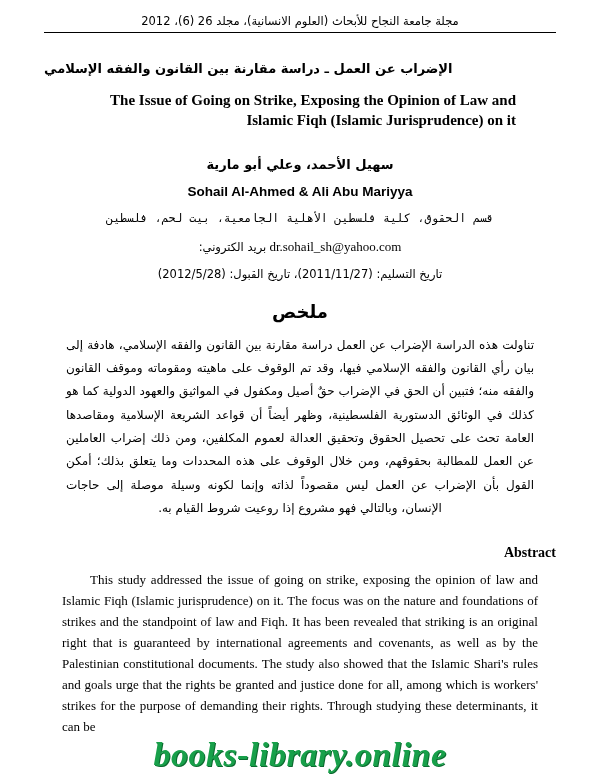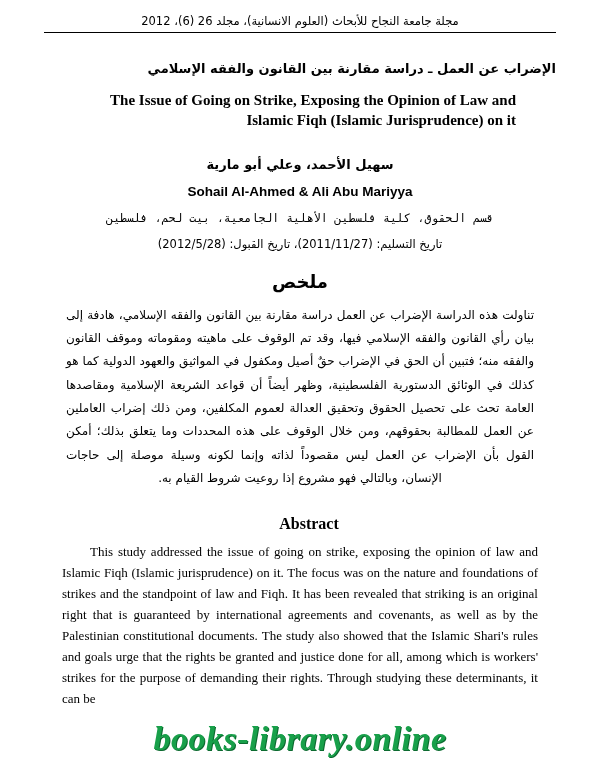--- a/index.html
+++ b/index.html
@@ -31,21 +31,21 @@
     margin-bottom: 4px;
   }
   .rule {
     border: 0;
     border-top: 1px solid #000;
     margin: 4px 0 0 0;
     height: 0;
   }
   .title-ar {
     direction: rtl;
-    text-align: right;
+    text-align: left;
     font-family: "DejaVu Sans", "Liberation Sans", sans-serif;
     font-weight: bold;
     font-size: 13px;
     margin-top: 28px;
   }
   .title-en {
     text-align: right;
     font-family: "Liberation Serif", "DejaVu Serif", serif;
     font-weight: bold;
     font-size: 15px;
@@ -109,41 +109,41 @@
     direction: rtl;
     text-align: justify;
     text-align-last: center;
     font-family: "DejaVu Sans", "Liberation Sans", sans-serif;
     font-size: 12px;
     line-height: 1.95;
     margin-top: 12px;
     padding: 0 22px;
   }
   .section-heading-en {
-    text-align: center;
+    text-align: right;
     font-family: "Liberation Serif", "DejaVu Serif", serif;
     font-weight: bold;
-    font-size: 16px;
+    font-size: 14px;
     margin-top: 24px;
     padding-left: 18px;
   }
   .abstract-en {
     text-align: justify;
     font-family: "Liberation Serif", "DejaVu Serif", serif;
     font-size: 13px;
     line-height: 1.62;
     margin-top: 8px;
     padding: 0 18px;
     text-indent: 28px;
   }
   .watermark {
     position: absolute;
     left: 0;
     right: 0;
-    bottom: 16px;
+    bottom: 0;
     text-align: center;
     font-family: "Liberation Serif", "DejaVu Serif", serif;
     font-weight: bold;
     font-style: italic;
     font-size: 34px;
     color: #18a04a;
     letter-spacing: 0.5px;
     text-shadow: 1px 1px 0 #0c6b30;
   }
 </style>
@@ -158,20 +158,24 @@
   <div class="title-ar">الإضراب عن العمل ـ دراسة مقارنة بين القانون والفقه الإسلامي</div>
 
   <div class="title-en">The Issue of Going on Strike,  Exposing the Opinion of Law and Islamic Fiqh (Islamic Jurisprudence) on it</div>
 
   <div class="authors-ar">سهيل الأحمد، وعلي أبو مارية</div>
 
   <div class="authors-en">Sohail Al-Ahmed &amp; Ali Abu Mariyya</div>
 
   <div class="affiliation">قسم الحقوق، كلية فلسطين الأهلية الجامعية، بيت لحم، فلسطين</div>
 
+  <div class="email-line">
+    <span class="email">dr.sohail_sh@yahoo.com</span>
+    <span class="label">بريد الكتروني:</span>
+  </div>
 
   <div class="dates">تاريخ التسليم: (2011/11/27)، تاريخ القبول: (2012/5/28)</div>
 
   <div class="section-heading-ar">ملخص</div>
   <div class="abstract-ar">تناولت هذه الدراسة الإضراب عن العمل دراسة مقارنة بين القانون والفقه الإسلامي، هادفة إلى بيان رأي القانون والفقه الإسلامي فيها، وقد تم الوقوف على ماهيته ومقوماته وموقف القانون والفقه منه؛ فتبين أن الحق في الإضراب حقٌ أصيل ومكفول في المواثيق والعهود الدولية كما هو كذلك في الوثائق الدستورية الفلسطينية، وظهر أيضاً أن قواعد الشريعة الإسلامية ومقاصدها العامة تحث على تحصيل الحقوق وتحقيق العدالة لعموم المكلفين، ومن ذلك إضراب العاملين عن العمل للمطالبة بحقوقهم، ومن خلال الوقوف على هذه المحددات وما يتعلق بذلك؛ أمكن القول بأن الإضراب عن العمل ليس مقصوداً لذاته وإنما لكونه وسيلة موصلة إلى حاجات الإنسان، وبالتالي فهو مشروع إذا روعيت شروط القيام به.</div>
 
   <div class="section-heading-en">Abstract</div>
   <div class="abstract-en">This study addressed the issue of going on strike, exposing the opinion of law and Islamic Fiqh (Islamic jurisprudence) on it. The focus was on the nature and foundations of strikes and the standpoint of law and Fiqh. It has been revealed that striking is an original right that is guaranteed by international agreements and covenants, as well as by the Palestinian constitutional documents. The study also showed that the Islamic Shari's rules and goals urge that the rights be granted and justice done for all, among which is workers' strikes for the purpose of demanding their rights. Through studying these determinants, it can be</div>
 
   <div class="watermark">books-library.online</div>

